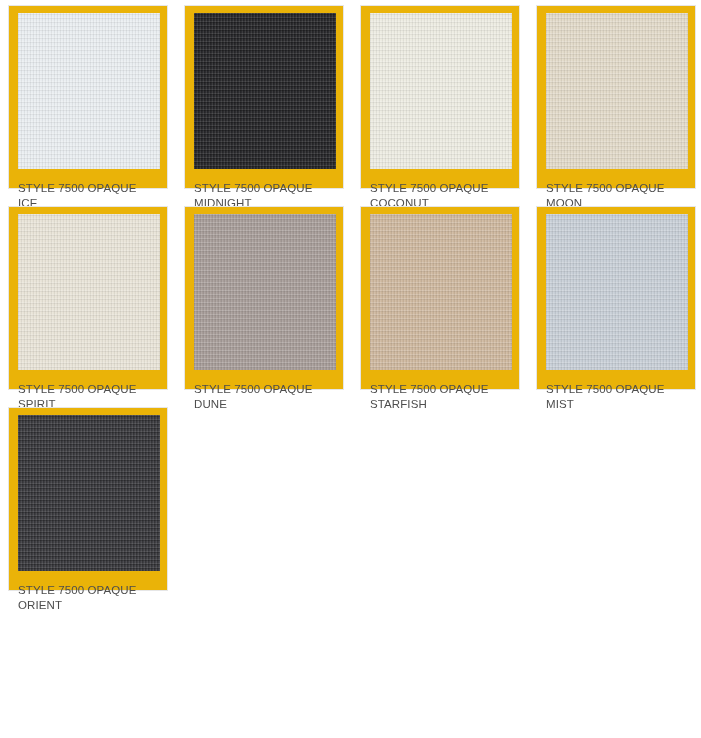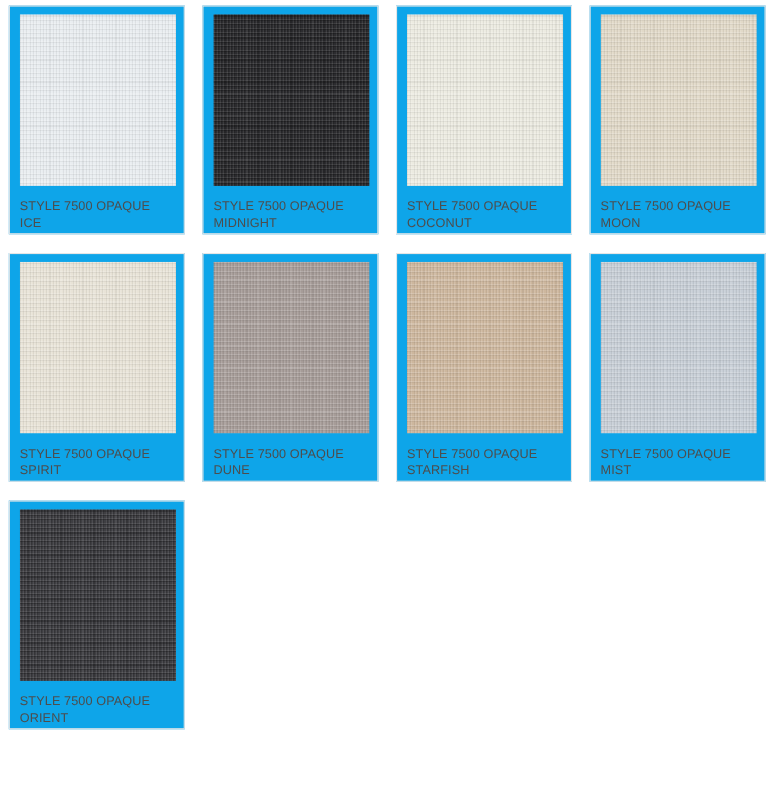--- a/index.html
+++ b/index.html
@@ -22,23 +22,23 @@
     padding: 5px 0 0 8px;
     box-sizing: border-box;
     display: flex;
     flex-wrap: wrap;
     align-content: flex-start;
     gap: 17px 16px;
   }
 
   .swatch-card {
     width: 160px;
-    height: 208px;
+    height: 184px;
     box-sizing: border-box;
-    background: #0ea5e9;
+    background: #eab308;
     border: 1px solid #e6e6e6;
     padding: 7px 9px 0 9px;
     display: flex;
     flex-direction: column;
     align-items: flex-start;
   }
 
   .swatch-image-wrap {
     width: 142px;
     height: 156px;

